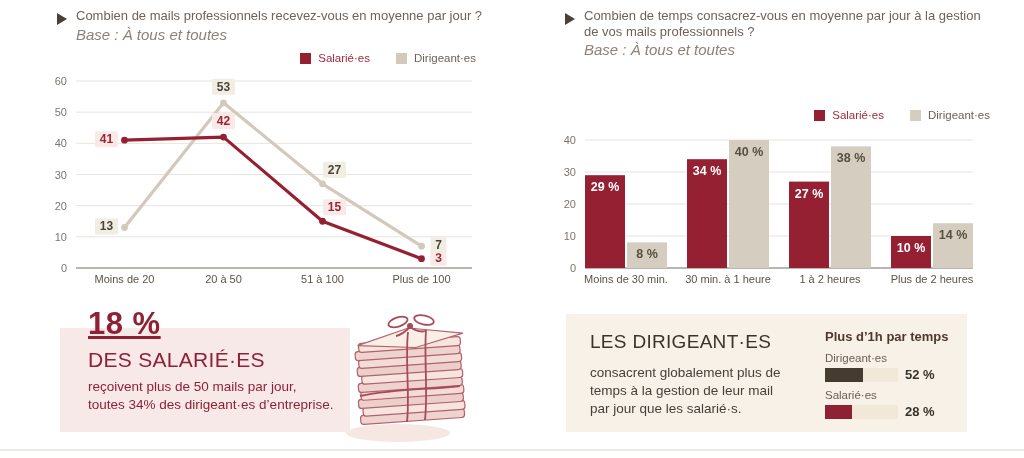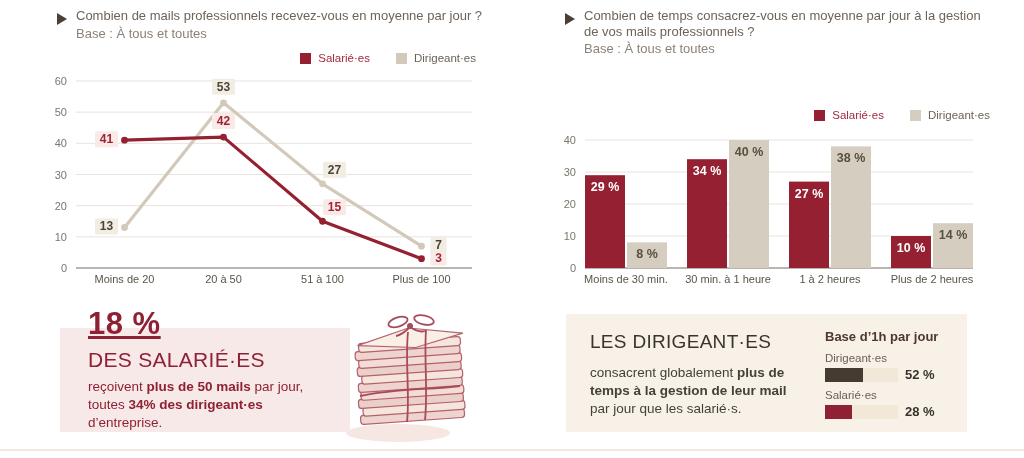--- a/index.html
+++ b/index.html
@@ -1,20 +1,20 @@
 <!DOCTYPE html>
 <html><head>
 <meta charset="utf-8">
 <style>
   html,body{margin:0;padding:0;background:#fff;}
   .page{position:relative;width:1024px;height:458px;background:#fff;overflow:hidden;
         font-family:"Liberation Sans","DejaVu Sans",sans-serif;}
   .abs{position:absolute;}
   .q-title{font-size:13px;line-height:1.25;color:#6d6359;font-weight:400;}
-  .q-base{font-size:13px;color:#8b8279;text-align:right;}
+  .q-base{font-size:15px;font-style:italic;color:#8b8279;text-align:right;}
   .tri{width:11px;height:12px;display:block;}
   .legend{display:flex;justify-content:flex-end;gap:26px;font-size:11.5px;align-items:center;}
   .leg-item{display:inline-flex;align-items:center;gap:7px;}
   .leg-swatch{width:11px;height:11px;display:inline-block;}
   svg text{font-family:"Liberation Sans","DejaVu Sans",sans-serif;}
   .pink-box{background:#f8e9e9;width:290px;height:104px;}
   .cream-box{background:#f7f1e8;width:401px;height:118px;}
   .stat-big{font-size:31px;font-weight:700;color:#8e2133;letter-spacing:.5px;}
   .stat-sub{font-size:21px;color:#8e2133;letter-spacing:.3px;text-align:right;}
   .stat-p{font-size:13.5px;line-height:1.32;color:#8e2133;}
@@ -22,21 +22,21 @@
   .sum-p{font-size:13.5px;line-height:1.32;color:#45403a;}
   .mini{width:150px;}
   .mini-title{font-size:13px;font-weight:700;color:#4f382e;margin-bottom:8px;}
   .mini-label{font-size:11.5px;color:#6b6156;margin-bottom:3px;}
   .mini-row{margin-bottom:7px;}
   .mini-barline{display:flex;align-items:center;gap:7px;text-align:right;}
   .mini-track{width:73px;height:14px;background:#f1e8d7;position:relative;}
   .mini-fill{position:absolute;left:0;top:0;bottom:0;}
   .mini-val{font-size:13px;font-weight:700;color:#38332b;}
   .divider{background:#edeae5;height:2px;width:1024px;}
-  b{font-weight:700;}
+  b{font-weight:400;}
 </style>
 </head>
 <body>
 
 <div class="page">
 
   <svg class="tri abs" style="left:57px;top:13px;" viewBox="0 0 11 12">
     <polygon points="0,0 10,6 0,12" fill="#4a4037"></polygon>
   </svg>
   <div class="q-title abs" style="left:76px;top:8px;width:440px;">Combien de mails professionnels recevez-vous en moyenne par jour ?</div>
@@ -187,21 +187,21 @@
 
   <div class="cream-box abs" style="left:566px;top:314px;"></div>
   <div class="sum-h abs" style="left:590px;top:331px;">LES DIRIGEANT·ES</div>
   <div class="sum-p abs" style="left:590px;top:364px;width:250px;">
     <span>consacrent globalement </span><b>plus de</b><br>
     <b>temps à la gestion de leur mail</b><br>
     <span>par jour que les salarié·s.</span>
   </div>
 
   <div class="mini abs" style="left:825px;top:329px;">
-    <div class="mini-title">Base d’1h par jour</div>
+    <div class="mini-title">Plus d’1h par temps</div>
     <div id="mini-rows">
         <div class="mini-row">
           <div class="mini-label">Dirigeant·es</div>
           <div class="mini-barline">
             <div class="mini-track" style="background: rgb(241, 232, 215);">
               <div class="mini-fill" style="width: 52%; background: rgb(69, 59, 49);"></div>
             </div>
             <span class="mini-val">52 %</span>
           </div>
         </div>

